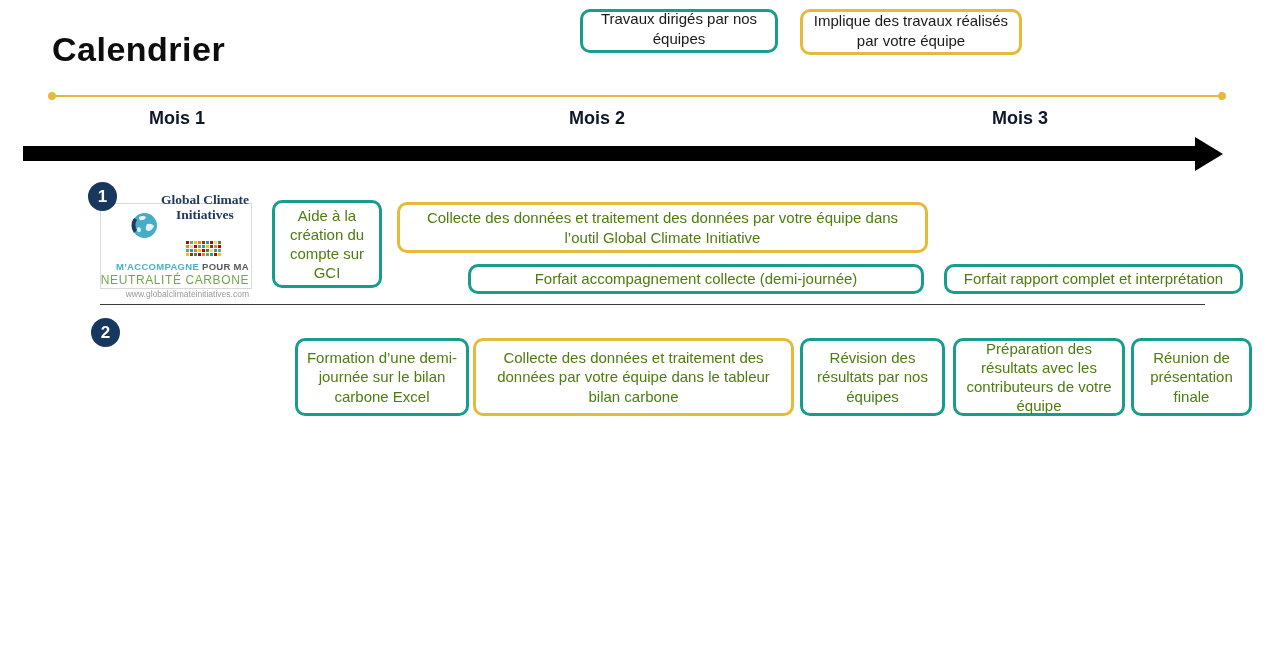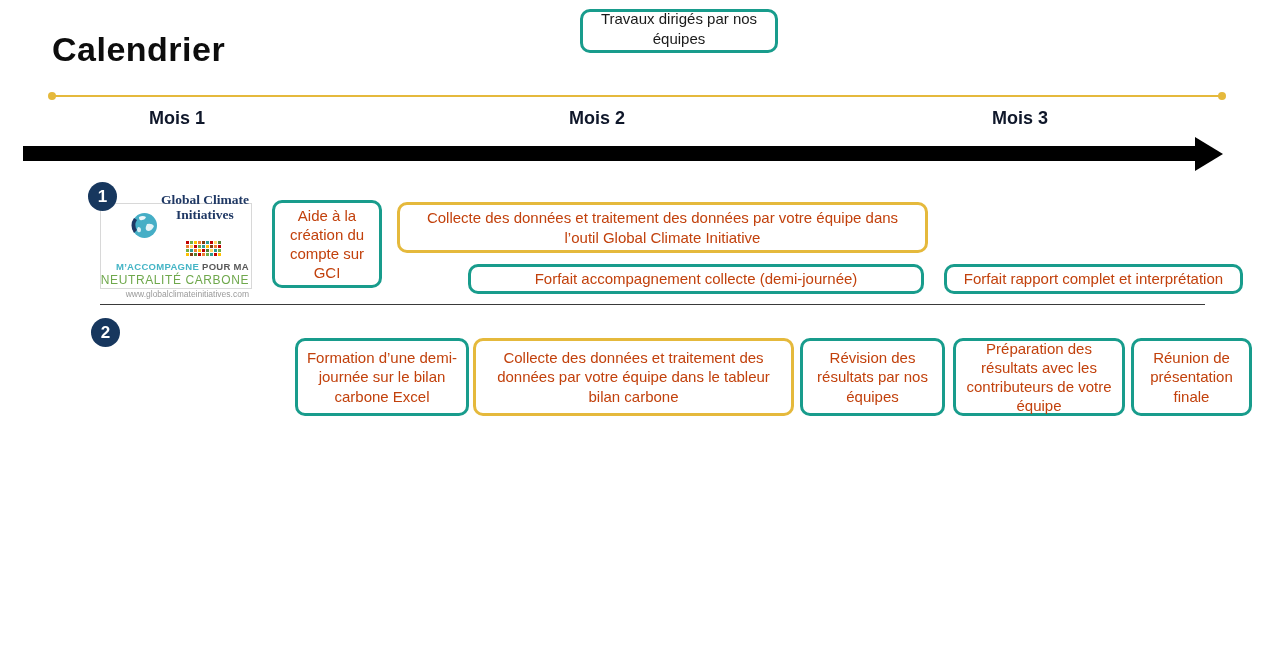--- a/index.html
+++ b/index.html
@@ -51,21 +51,21 @@
   }
   .num-circle{
     position:absolute;width:29px;height:29px;border-radius:50%;
     background:var(--navy);color:#fff;font-size:17px;font-weight:bold;
     display:flex;align-items:center;justify-content:center;z-index:5;
   }
   .box{
     position:absolute;
     border:3px solid;border-radius:10px;background:#fff;
     display:flex;align-items:center;justify-content:center;
-    text-align:center;font-size:15px;color:#c2410c;line-height:1.28;
+    text-align:center;font-size:15px;color:#4d7c0f;line-height:1.28;
     padding:2px 8px;box-sizing:border-box;z-index:2;
   }
   .teal{border-color:var(--teal);}
   .yellow{border-color:var(--yellow);}
   .logo-card{
     position:absolute;left:100px;top:203px;width:152px;height:86px;
     border:1px solid #d8d8d8;background:#fff;box-sizing:border-box;
     display:flex;flex-direction:column;align-items:flex-end;justify-content:center;
     z-index:2;padding:3px 2px;
   }
@@ -86,20 +86,23 @@
 </style>
 </head>
 <body>
 
 <div class="slide">
 
   <div class="title">Calendrier</div>
 
   <div class="legend-box legend-teal">
     <span>Travaux dirigés par nos équipes</span>
+  </div>
+  <div class="legend-box legend-yellow">
+    <span>Implique des travaux réalisés par votre équipe</span>
   </div>
 
   <div class="tl-line">
     <div class="tl-dot left"></div>
     <div class="tl-dot right"></div>
   </div>
 
   <div class="month" style="left:177px;">Mois 1</div>
   <div class="month" style="left:597px;">Mois 2</div>
   <div class="month" style="left:1020px;">Mois 3</div>

